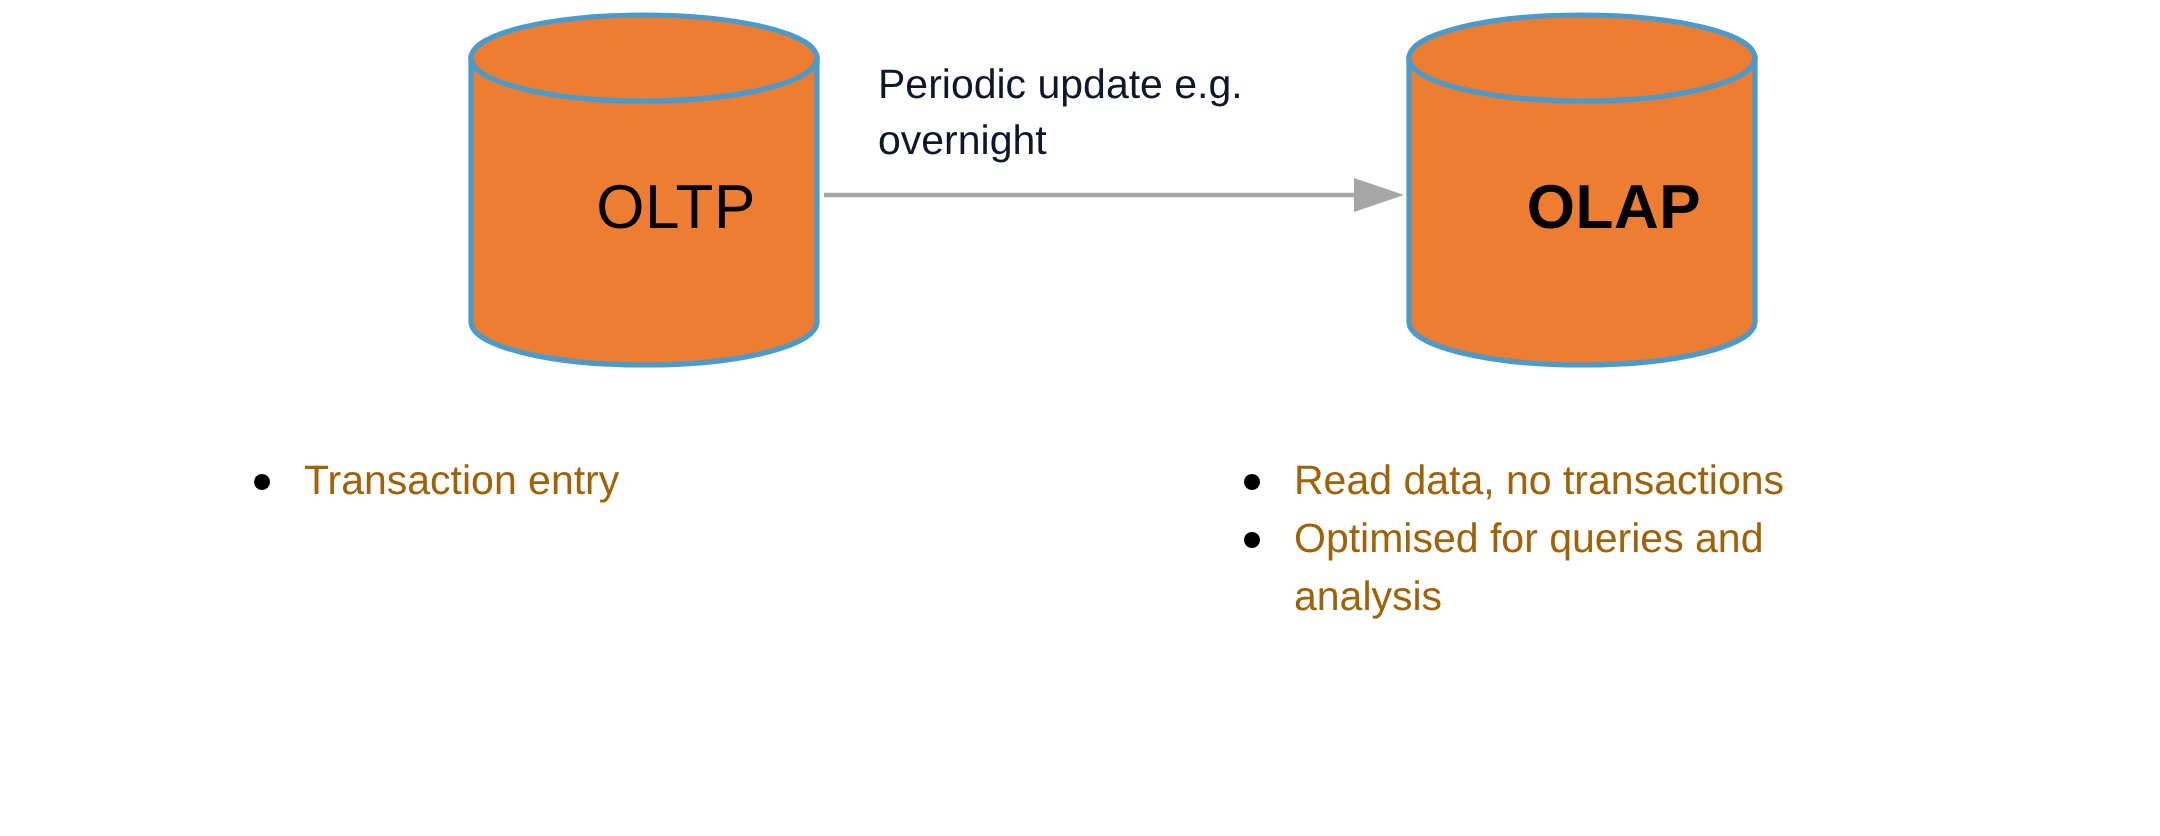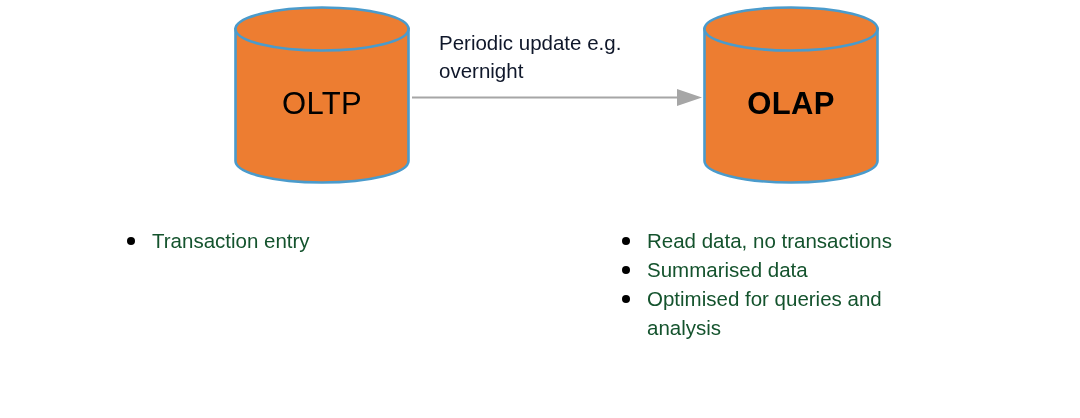--- a/index.html
+++ b/index.html
@@ -28,21 +28,21 @@
   .cyl-svg {
     position: absolute;
     left: 0;
     top: 0;
     width: 178px;
     height: 180px;
     display: block;
   }
   .cyl-label {
     position: absolute;
-    left: 0;
+    left: 16px;
     top: 0;
     width: 178px;
     height: 180px;
     display: flex;
     align-items: center;
     justify-content: center;
     font-size: 31px;
     line-height: 1;
     letter-spacing: 0.3px;
     color: #000000;
@@ -75,21 +75,21 @@
   }
 
   
   .bullet-list {
     position: absolute;
     margin: 0;
     padding: 0;
     list-style: none;
     font-size: 20.5px;
     line-height: 29px;
-    color: #14532d;
+    color: #a16207;
   }
   #list-oltp { left: 126px; top: 226px; width: 400px; }
   #list-olap { left: 621px; top: 226px; width: 390px; }
 
   .bullet-item {
     position: relative;
     padding-left: 26px;
     margin: 0 0 0 0;
   }
   .bullet-dot {
@@ -142,22 +142,18 @@
     </li>
   </ul>
 
   <ul class="bullet-list" id="list-olap">
     <li class="bullet-item">
       <span class="bullet-dot"></span>
       <span class="bullet-text">Read data, no transactions</span>
     </li>
     <li class="bullet-item">
       <span class="bullet-dot"></span>
-      <span class="bullet-text">Summarised data</span>
-    </li>
-    <li class="bullet-item">
-      <span class="bullet-dot"></span>
       <span class="bullet-text">Optimised for queries and
 analysis</span>
     </li>
   </ul>
 
 </div>
 
 </body></html>

